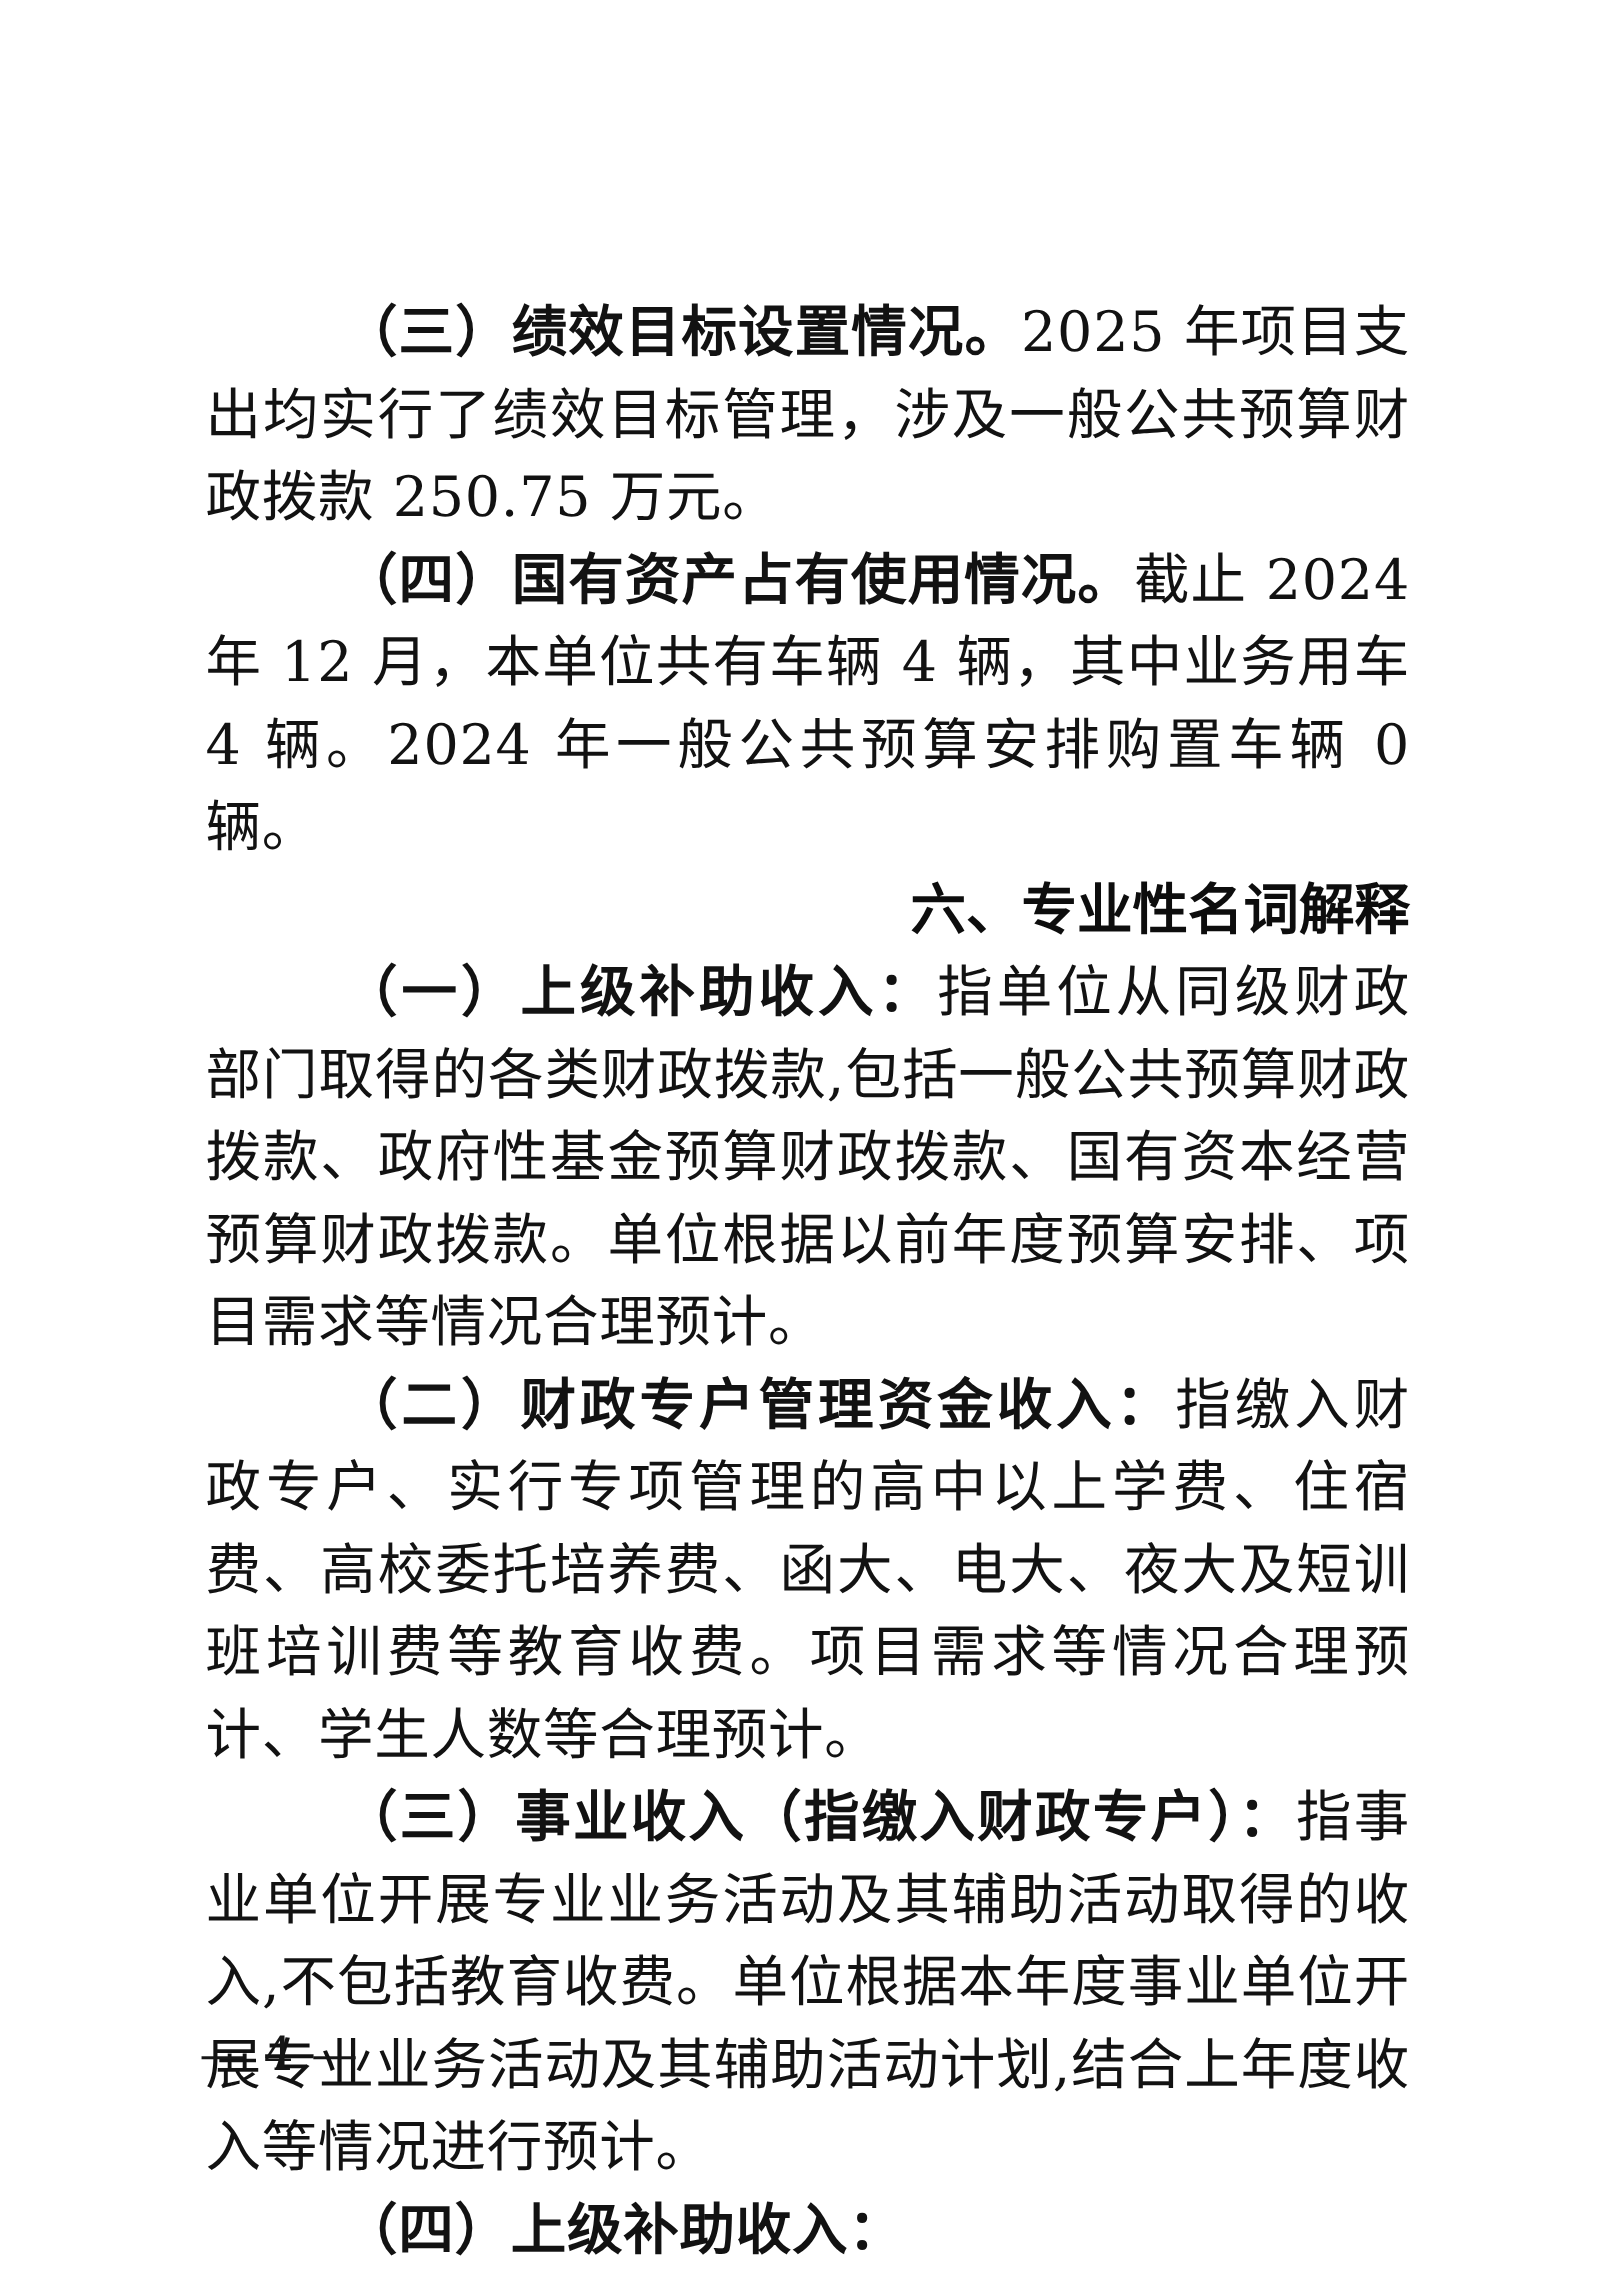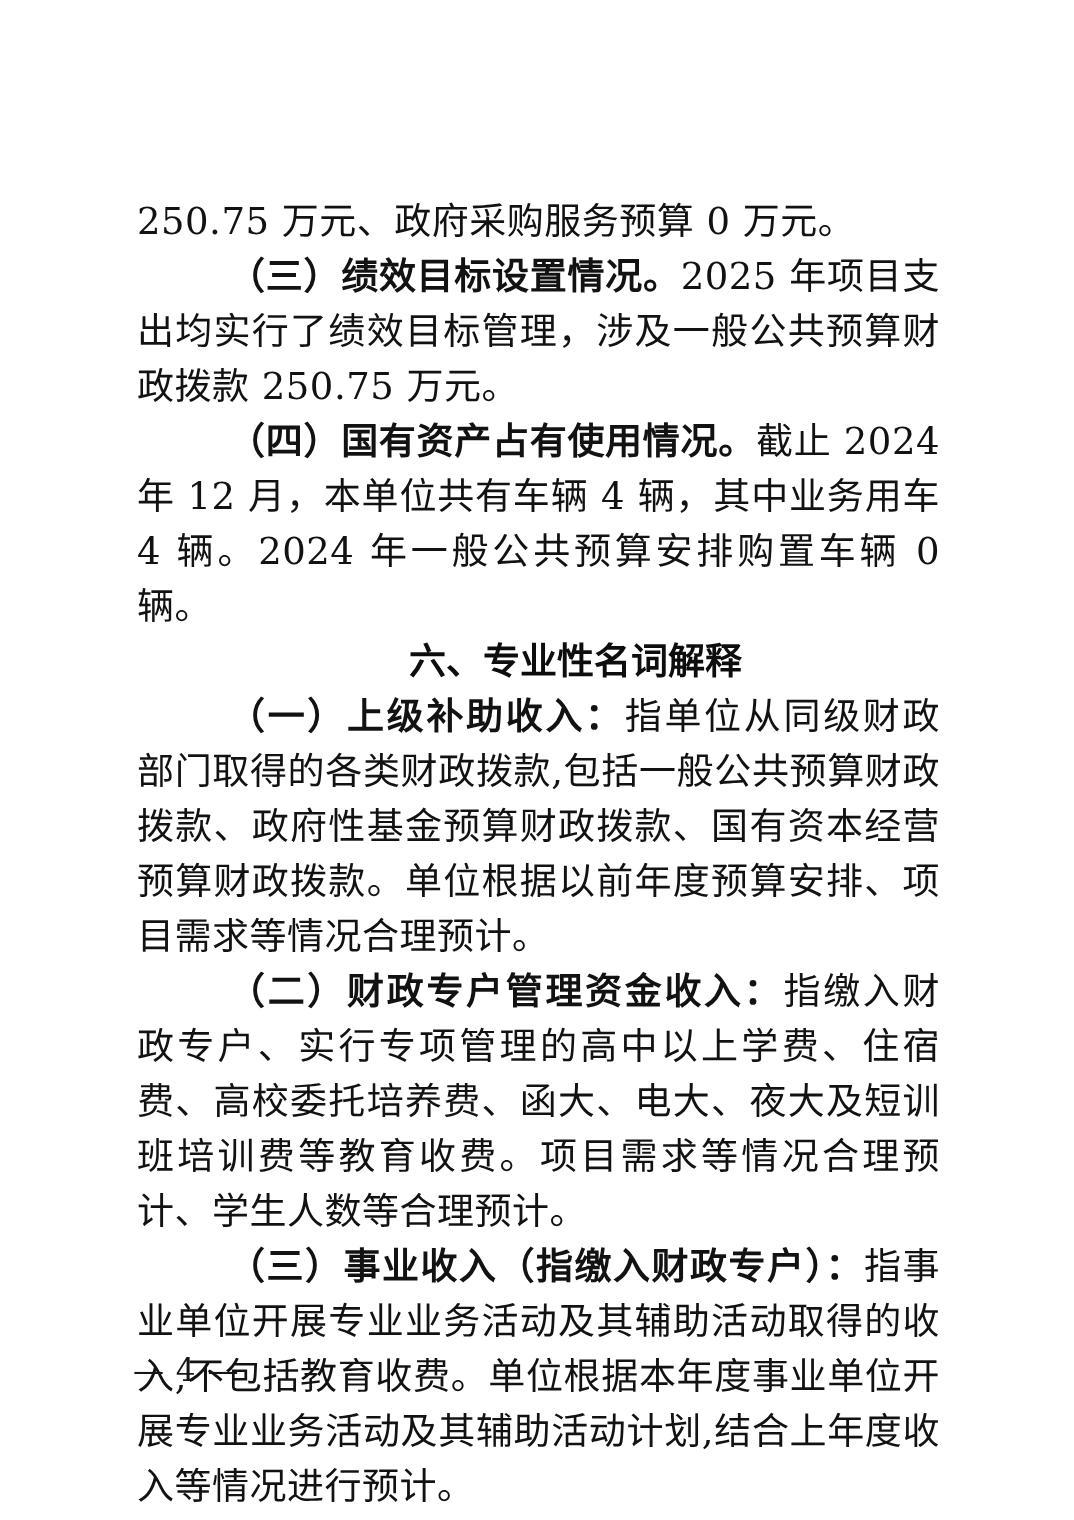--- a/index.html
+++ b/index.html
@@ -42,40 +42,39 @@
     font-weight: 600;
   }
   .section-heading {
     margin: 0;
     font-family: "DejaVu Sans", "Liberation Sans", sans-serif;
     font-weight: bold;
     font-size: 37px;
     line-height: 55px;
     color: #0d0d0d;
     text-indent: 74px;
-    text-align: center;
+    text-align: right;
   }
   .page-footer {
     position: absolute;
     left: 133px;
     top: 1350px;
     font-family: "DejaVu Serif", "Liberation Serif", serif;
     font-size: 31px;
     line-height: 40px;
     color: #161616;
     letter-spacing: 1px;
   }
 </style>
 </head>
 <body>
 
 <div class="page">
   <div class="content">
 
-    <p class="para"><span>250.75 万元、政府采购服务预算 0 万元。</span></p>
 
     <p class="para indent"><span class="lead kaiti">（三）绩效目标设置情况。</span><span>2025 年项目支出均实行了绩效目标管理，涉及一般公共预算财政拨款 250.75 万元。</span></p>
 
     <p class="para indent"><span class="lead kaiti">（四）国有资产占有使用情况。</span><span>截止 2024 年 12 月，本单位共有车辆 4 辆，其中业务用车 4 辆。2024 年一般公共预算安排购置车辆 0 辆。</span></p>
 
     <h2 class="section-heading">六、专业性名词解释</h2>
 
     <p class="para indent"><span class="lead">（一）上级补助收入：</span><span>指单位从同级财政部门取得的各类财政拨款,包括一般公共预算财政拨款、政府性基金预算财政拨款、国有资本经营预算财政拨款。单位根据以前年度预算安排、项目需求等情况合理预计。</span></p>
 
     <p class="para indent"><span class="lead">（二）财政专户管理资金收入：</span><span>指缴入财政专户、实行专项管理的高中以上学费、住宿费、高校委托培养费、函大、电大、夜大及短训班培训费等教育收费。项目需求等情况合理预计、学生人数等合理预计。</span></p>

